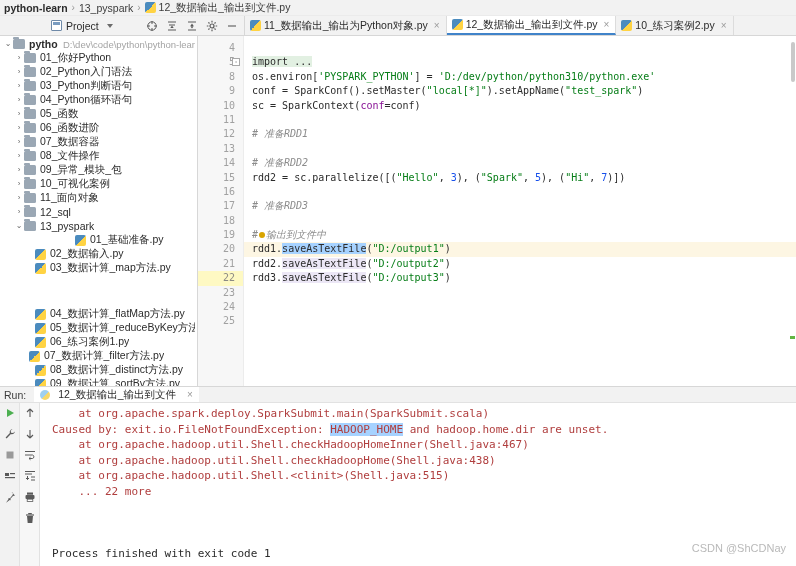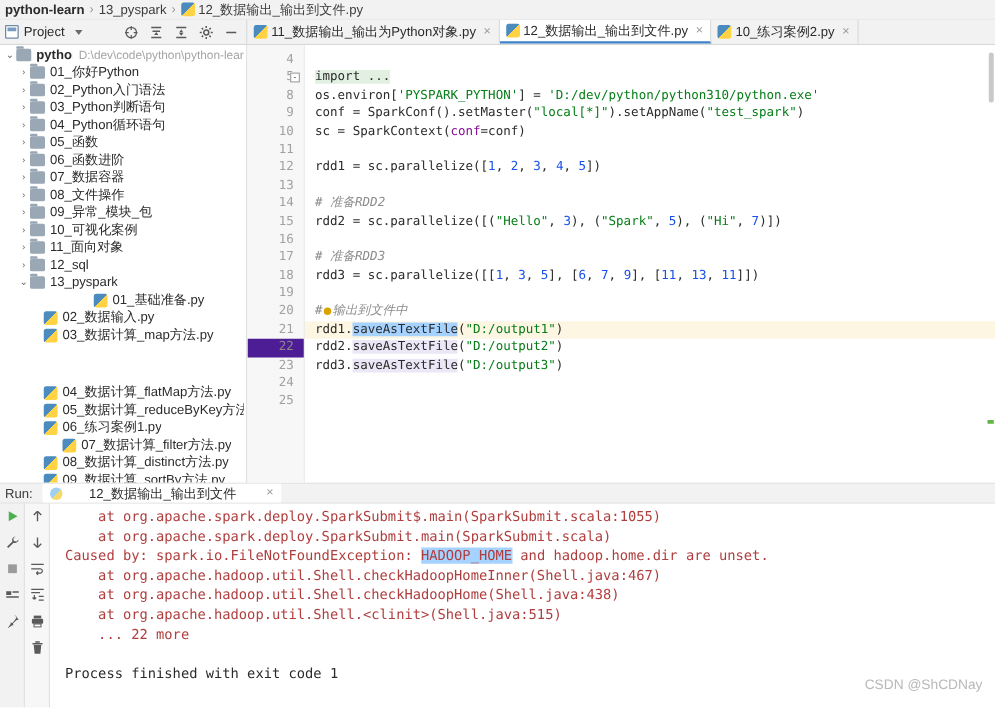--- a/index.html
+++ b/index.html
@@ -45,20 +45,21 @@
     border-radius: 2px;
   }
 
   
   .toolbar-row {
     height: 20px;
     display: flex;
     align-items: stretch;
     background: #f2f2f2;
     border-bottom: 1px solid #d7d7d7;
+    padding-left: 47px;
   }
   .project-header {
     width: 198px;
     min-width: 198px;
     display: flex;
     align-items: center;
     padding: 0 4px;
     border-right: 1px solid #d7d7d7;
     background: #f2f2f2;
   }
@@ -174,21 +175,21 @@
     padding-top: 5px;
     position: relative;
   }
   .gline {
     height: 14.4px; line-height: 14.4px;
     font-family: "DejaVu Sans Mono", monospace;
     font-size: 10px;
     color: #a1a1a1;
     padding-right: 8px;
   }
-  .gline.cur { background: #4c1d95; color: #8c8a84; }
+  .gline.cur { background: #fef9c3; color: #8c8a84; }
   .fold-marker {
     position: absolute;
     left: 34px;
     width: 8px; height: 8px;
     border: 1px solid #a8a8a8;
     background: #ffffff;
     font-size: 7px; line-height: 7px; text-align: center;
     color: #555; font-family: "DejaVu Sans Mono", monospace;
   }
   .code {
@@ -235,21 +236,21 @@
   .run-head {
     height: 16px;
     display: flex; align-items: center;
     background: #f2f2f2;
     padding-left: 4px;
     border-bottom: 1px solid #e2e2e2;
     font-size: 10.5px;
   }
   .run-label { color: #3c3c3c; margin-right: 8px; }
   .run-tab {
-    display:flex; align-items:center; gap:21px;
+    display:flex; align-items:center; gap:8px;
     background: #ffffff;
     padding: 0 6px;
     height: 15px;
     font-size: 10.5px;
     color: #2b2b2b;
   }
   .run-dot {
     width: 10px; height: 10px; border-radius: 50%;
     background: linear-gradient(135deg,#9fd0ef 0 50%,#f6d86b 50% 100%);
     flex: none;
@@ -277,21 +278,21 @@
     padding: 3px 0 0 12px;
     position: relative;
   }
   .oline {
     font-family: "DejaVu Sans Mono", monospace;
     font-size: 11px;
     line-height: 15.6px;
     white-space: pre;
     color: #b03e3e;
   }
-  .oline.plain { color: #2b2b2b; }
+  .oline.plain { color: #2b2b2b; margin-top: 31px; }
   .hl { background: #a6d2ff; }
   .watermark {
     position: absolute;
     right: 10px; bottom: 12px;
     font-size: 11px;
     color: #b9b9b9;
     font-family: "Liberation Sans", sans-serif;
   }
 </style>
 </head>
@@ -471,21 +472,21 @@
         <div class="trow" style="padding-left: 25px;">
           <span class="arrow"></span>
           <span class="pyfile"></span>
           <span class="tlabel">05_数据计算_reduceByKey方法.py</span>
         </div>
         <div class="trow" style="padding-left: 25px;">
           <span class="arrow"></span>
           <span class="pyfile"></span>
           <span class="tlabel">06_练习案例1.py</span>
         </div>
-        <div class="trow" style="padding-left: 40px; align-items: center;">
+        <div class="trow" style="padding-left: 19px; align-items: center;">
           <span class="arrow"></span>
           <span class="pyfile"></span>
           <span class="tlabel">07_数据计算_filter方法.py</span>
         </div>
         <div class="trow" style="padding-left: 25px;">
           <span class="arrow"></span>
           <span class="pyfile"></span>
           <span class="tlabel">08_数据计算_distinct方法.py</span>
         </div>
         <div class="trow" style="padding-left: 25px;">
@@ -529,27 +530,26 @@
           <div class="gline">25</div>
           <div class="fold-marker" style="top: 22.4px;">-</div>
         </div>
       <div class="code" id="code">
           <div class="cline">&nbsp;</div>
           <div class="cline"><span class="fold-text">import ...</span></div>
           <div class="cline">os.environ[<span class="str">'PYSPARK_PYTHON'</span>] = <span class="str">'D:/dev/python/python310/python.exe'</span></div>
           <div class="cline">conf = SparkConf().setMaster(<span class="str">"local[*]"</span>).setAppName(<span class="str">"test_spark"</span>)</div>
           <div class="cline">sc = SparkContext(<span class="param">conf</span>=conf)</div>
           <div class="cline">&nbsp;</div>
-          <div class="cline">rdd1 = sc.parallelize([<span class="num">1</span>, <span class="num">2</span>, <span class="num">3</span>, <span class="num">4</span>, <span class="num">5</span>])</div>
+          <div class="cline"><span class="com"># 准备RDD1</span></div>
           <div class="cline">&nbsp;</div>
           <div class="cline"><span class="com"># 准备RDD2</span></div>
           <div class="cline">rdd2 = sc.parallelize([(<span class="str">"Hello"</span>, <span class="num">3</span>), (<span class="str">"Spark"</span>, <span class="num">5</span>), (<span class="str">"Hi"</span>, <span class="num">7</span>)])</div>
           <div class="cline">&nbsp;</div>
           <div class="cline"><span class="com"># 准备RDD3</span></div>
-          <div class="cline">rdd3 = sc.parallelize([[<span class="num">1</span>, <span class="num">3</span>, <span class="num">5</span>], [<span class="num">6</span>, <span class="num">7</span>, <span class="num">9</span>], [<span class="num">11</span>, <span class="num">13</span>, <span class="num">11</span>]])</div>
           <div class="cline">&nbsp;</div>
           <div class="cline"><span class="com">#<span class="bp-dot"></span>输出到文件中</span></div>
           <div class="cline cur">rdd1.<span class="sel">saveAsTextFile</span>(<span class="str">"D:/output1"</span>)</div>
           <div class="cline">rdd2.<span class="usage">saveAsTextFile</span>(<span class="str">"D:/output2"</span>)</div>
           <div class="cline">rdd3.<span class="usage">saveAsTextFile</span>(<span class="str">"D:/output3"</span>)</div>
           <div class="cline">&nbsp;</div>
         </div>
       <div class="editor-scroll"></div>
       <div class="editor-marker" style="top:300px;"></div>
     </div>
@@ -624,23 +624,22 @@
         </span>
         <span class="vicon">
           <svg width="12" height="12" viewBox="0 0 12 12">
               <rect x="4.2" y="1" width="3.6" height="1.2" fill="#5a5a5a"></rect>
               <rect x="2" y="2.4" width="8" height="1.2" fill="#5a5a5a"></rect>
               <path d="M3 4h6l-.7 7H3.7z" fill="#5a5a5a"></path>
             </svg>
         </span>
       </div>
       <div class="console" id="console">
-        <div class="oline">    at org.apache.spark.deploy.SparkSubmit$.main(SparkSubmit.scala:1055)</div>
           <div class="oline">    at org.apache.spark.deploy.SparkSubmit.main(SparkSubmit.scala)</div>
-          <div class="oline"><span>Caused by: spark.io.FileNotFoundException: </span><span class="hl">HADOOP_HOME</span><span> and hadoop.home.dir are unset.</span></div>
+          <div class="oline"><span>Caused by: exit.io.FileNotFoundException: </span><span class="hl">HADOOP_HOME</span><span> and hadoop.home.dir are unset.</span></div>
           <div class="oline">    at org.apache.hadoop.util.Shell.checkHadoopHomeInner(Shell.java:467)</div>
           <div class="oline">    at org.apache.hadoop.util.Shell.checkHadoopHome(Shell.java:438)</div>
           <div class="oline">    at org.apache.hadoop.util.Shell.&lt;clinit&gt;(Shell.java:515)</div>
           <div class="oline">    ... 22 more</div>
           <div class="oline">&nbsp;</div>
           <div class="oline plain">Process finished with exit code 1</div>
           <div class="watermark">CSDN @ShCDNay</div>
       </div>
     </div>
   </div>

